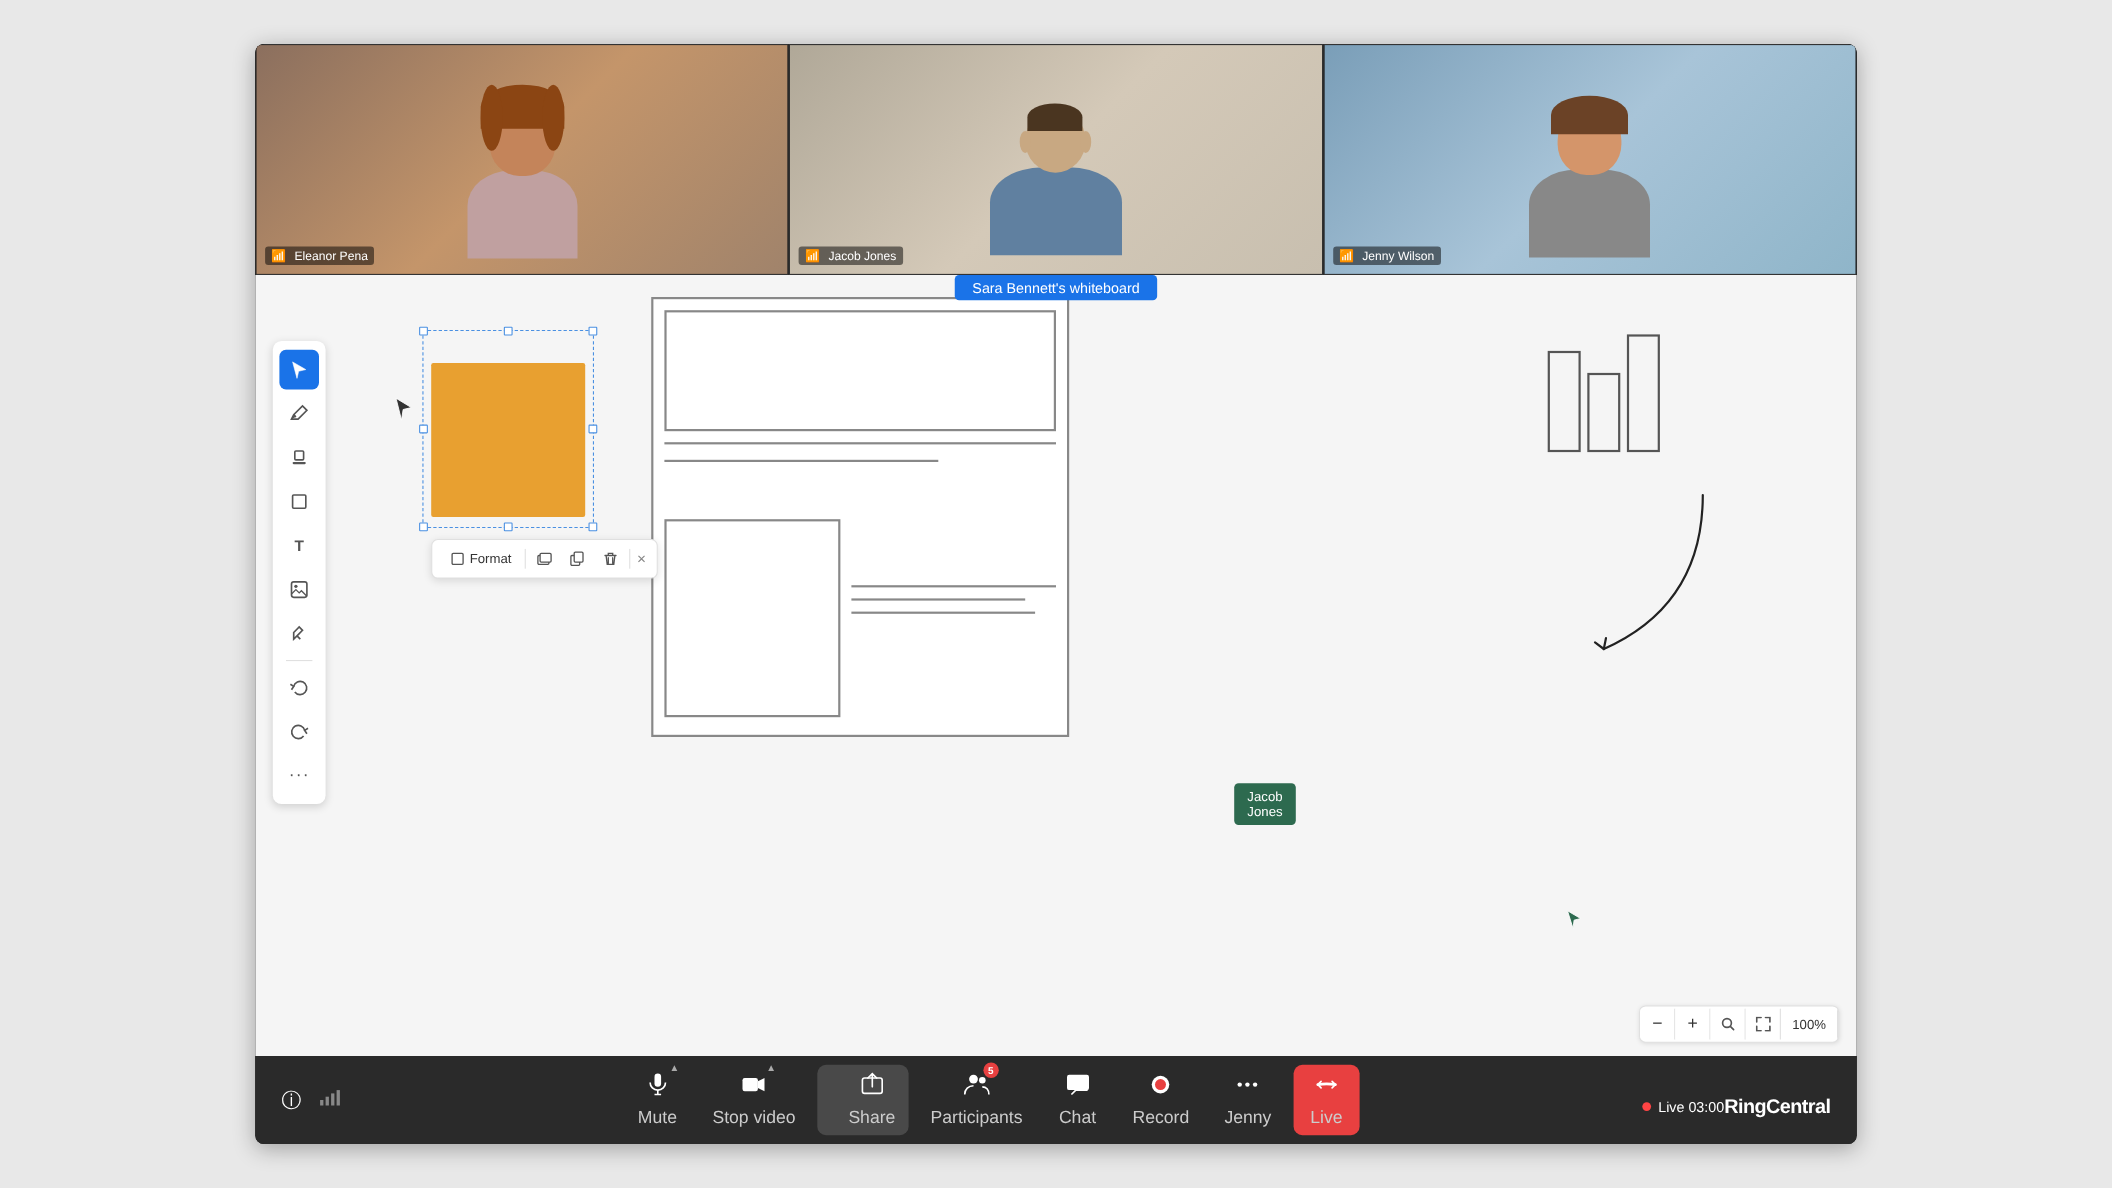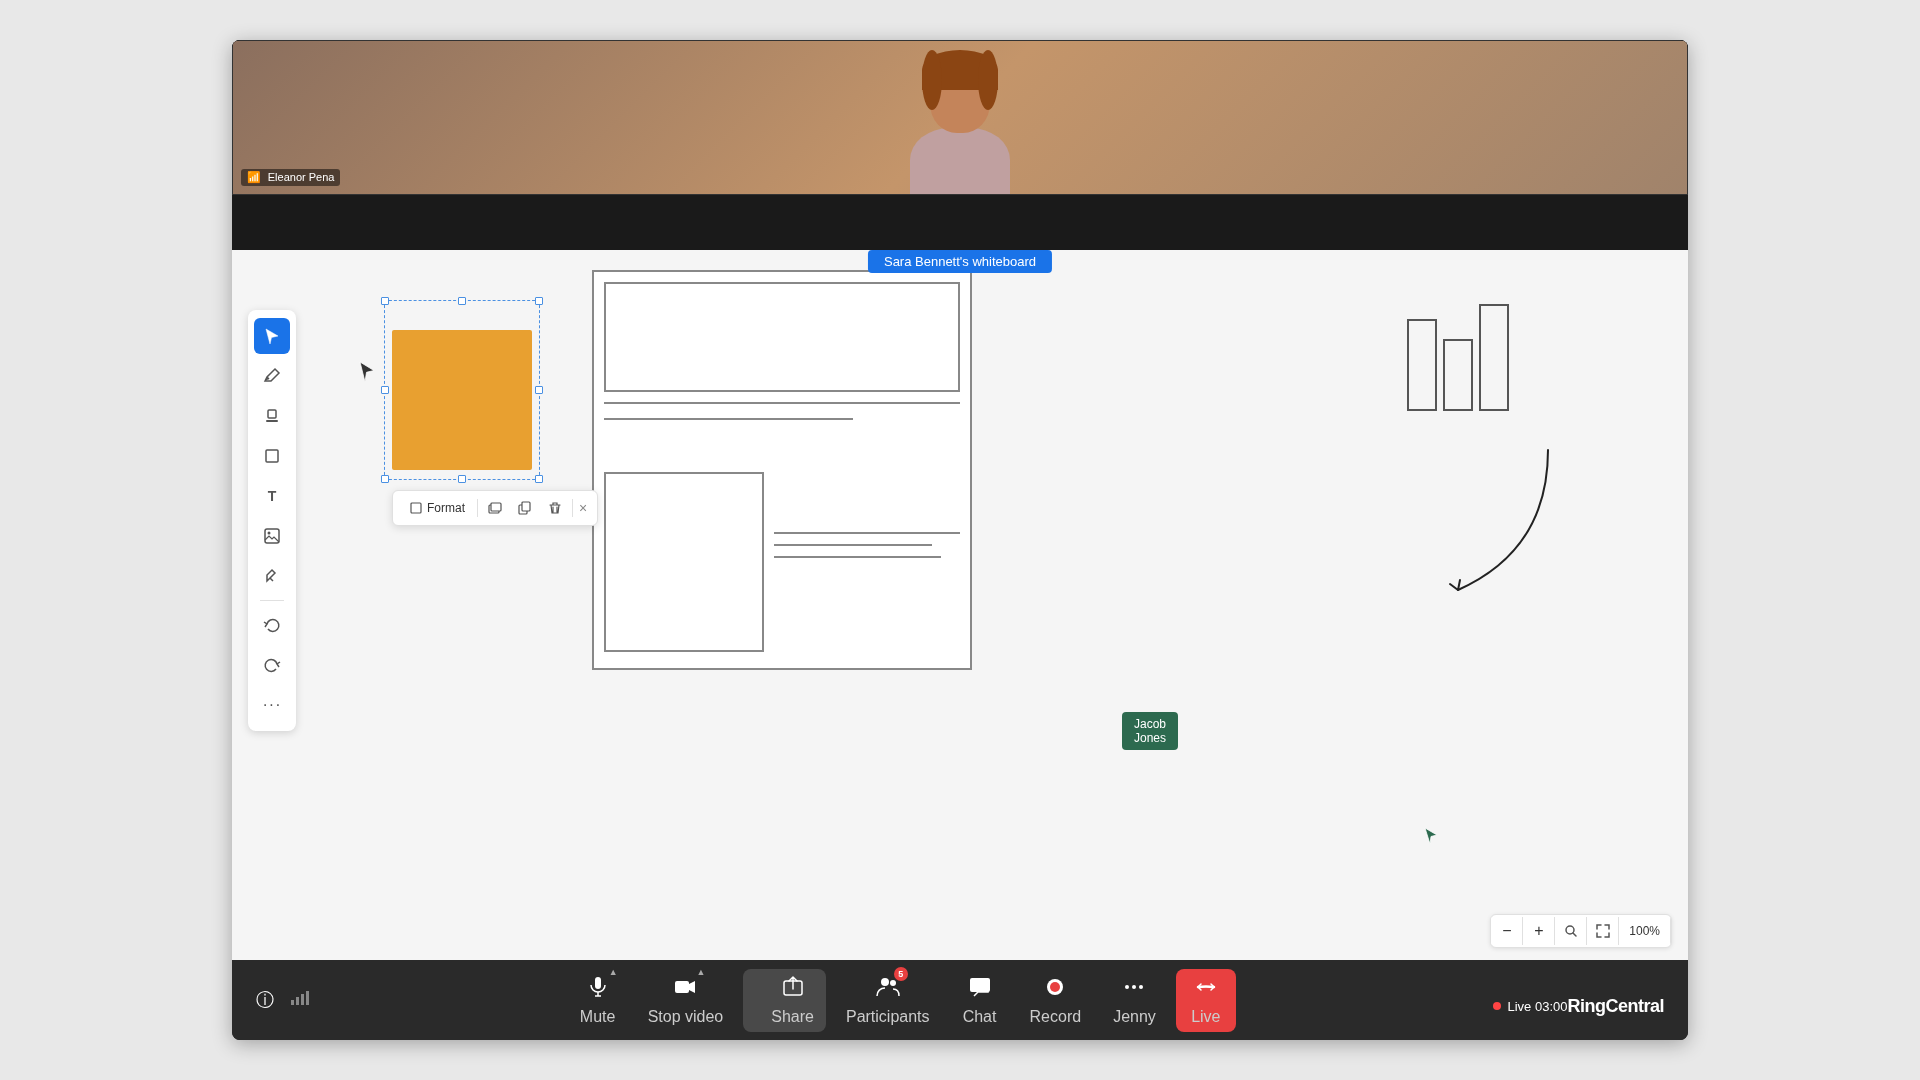--- a/index.html
+++ b/index.html
@@ -18,21 +18,21 @@
       left: 232px;
       background: #1a1a1a;
       border-radius: 8px;
       overflow: hidden;
       box-shadow: 0 4px 20px rgba(0,0,0,0.3);
     }
 
     
     .participant-strip {
       width: 100%;
-      height: 155px;
+      height: 210px;
       background: #111;
       display: flex;
       flex-direction: row;
       align-items: stretch;
     }
     .participant-video {
       flex: 1;
       position: relative;
       overflow: hidden;
       border: 1px solid #333;
@@ -466,20 +466,54 @@
             </div>
             <div style="width:100px;height:80px;background:#c0a0a0;border-radius:40% 40% 0 0;margin-top:-5px;"></div>
           </div>
         </div>
       </div>
       <div class="participant-name">
         <span style="margin-right:4px;">📶</span>
         <span>Eleanor Pena</span>
       </div>
     </div>
+    <div class="participant-video">
+      <div class="participant-bg p2">
+        <div class="thumb-person">
+          <div style="display:flex;flex-direction:column;align-items:center;margin-top:40px;">
+            <div style="width:55px;height:58px;background:#c8a882;border-radius:50%;position:relative;">
+              <div style="position:absolute;top:-5px;left:2px;width:50px;height:25px;background:#4a3520;border-radius:50% 50% 0 0;"></div>
+              <div style="position:absolute;top:20px;left:-5px;width:10px;height:20px;background:#c8a882;border-radius:50%;"></div>
+              <div style="position:absolute;top:20px;right:-5px;width:10px;height:20px;background:#c8a882;border-radius:50%;"></div>
+            </div>
+            <div style="width:120px;height:80px;background:#6080a0;border-radius:40% 40% 0 0;margin-top:-5px;"></div>
+          </div>
+        </div>
+      </div>
+      <div class="participant-name">
+        <span style="margin-right:4px;">📶</span>
+        <span>Jacob Jones</span>
+      </div>
+    </div>
+    <div class="participant-video">
+      <div class="participant-bg p3">
+        <div class="thumb-person">
+          <div style="display:flex;flex-direction:column;align-items:center;margin-top:40px;">
+            <div style="width:58px;height:62px;background:#d4956a;border-radius:50% 50% 45% 45%;position:relative;">
+              <div style="position:absolute;top:-10px;left:-6px;width:70px;height:35px;background:#6b4226;border-radius:50% 50% 0 0;"></div>
+            </div>
+            <div style="width:110px;height:80px;background:#888;border-radius:40% 40% 0 0;margin-top:-5px;"></div>
+          </div>
+        </div>
+      </div>
+      <div class="participant-name">
+        <span style="margin-right:4px;">📶</span>
+        <span>Jenny Wilson</span>
+      </div>
+    </div>
   </div>
 
   <div class="whiteboard-label">Sara Bennett's whiteboard</div>
 
   <div class="whiteboard-area">
 
     <div class="toolbar">
       <button class="toolbar-btn active" title="Select">
         <svg width="18" height="18" viewBox="0 0 18 18">
             <path d="M3 2l12 7-6.5 1.5L7 17z" fill="white" stroke="white" stroke-width="0.5"></path>

